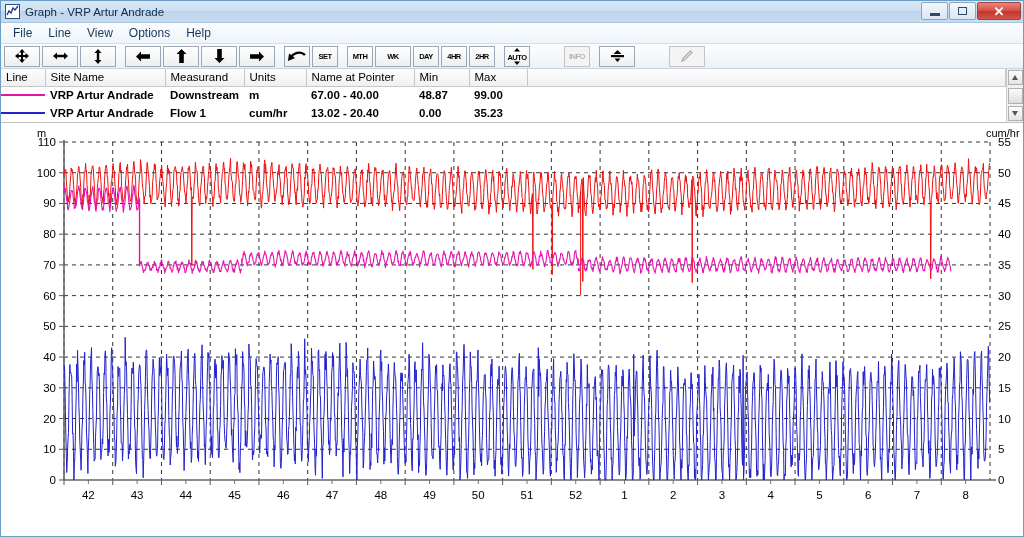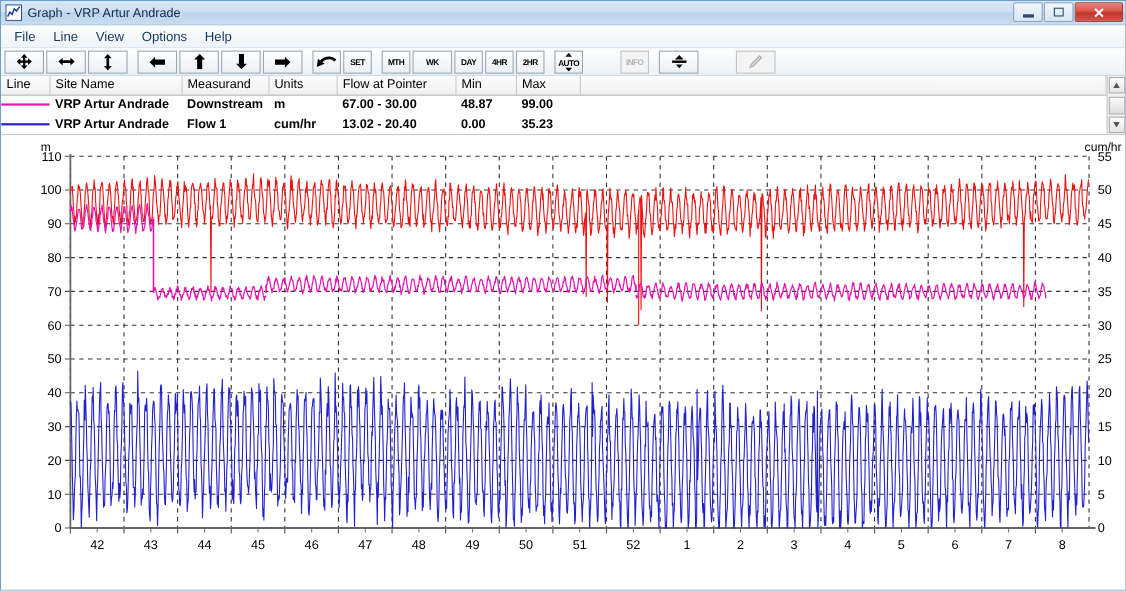--- a/index.html
+++ b/index.html
@@ -297,35 +297,35 @@
           <col style="width:55px">
           <col style="width:58px">
           <col>
       </colgroup>
       <thead>
         <tr>
           <th>Line</th>
           <th>Site Name</th>
           <th>Measurand</th>
           <th>Units</th>
-          <th>Flow at Pointer</th>
+          <th>Name at Pointer</th>
           <th>Min</th>
           <th>Max</th>
           <th></th>
         </tr>
       </thead>
       <tbody>
         <tr>
           <td class="swatch-cell">
             <span class="swatch" style="background:#e612b0"></span>
           </td>
           <td>VRP Artur Andrade</td>
           <td>Downstream</td>
           <td>m</td>
-          <td>67.00 - 30.00</td>
+          <td>67.00 - 40.00</td>
           <td>48.87</td>
           <td>99.00</td>
           <td></td>
         </tr>
         <tr>
           <td class="swatch-cell">
             <span class="swatch" style="background:#2222cc"></span>
           </td>
           <td>VRP Artur Andrade</td>
           <td>Flow 1</td>

